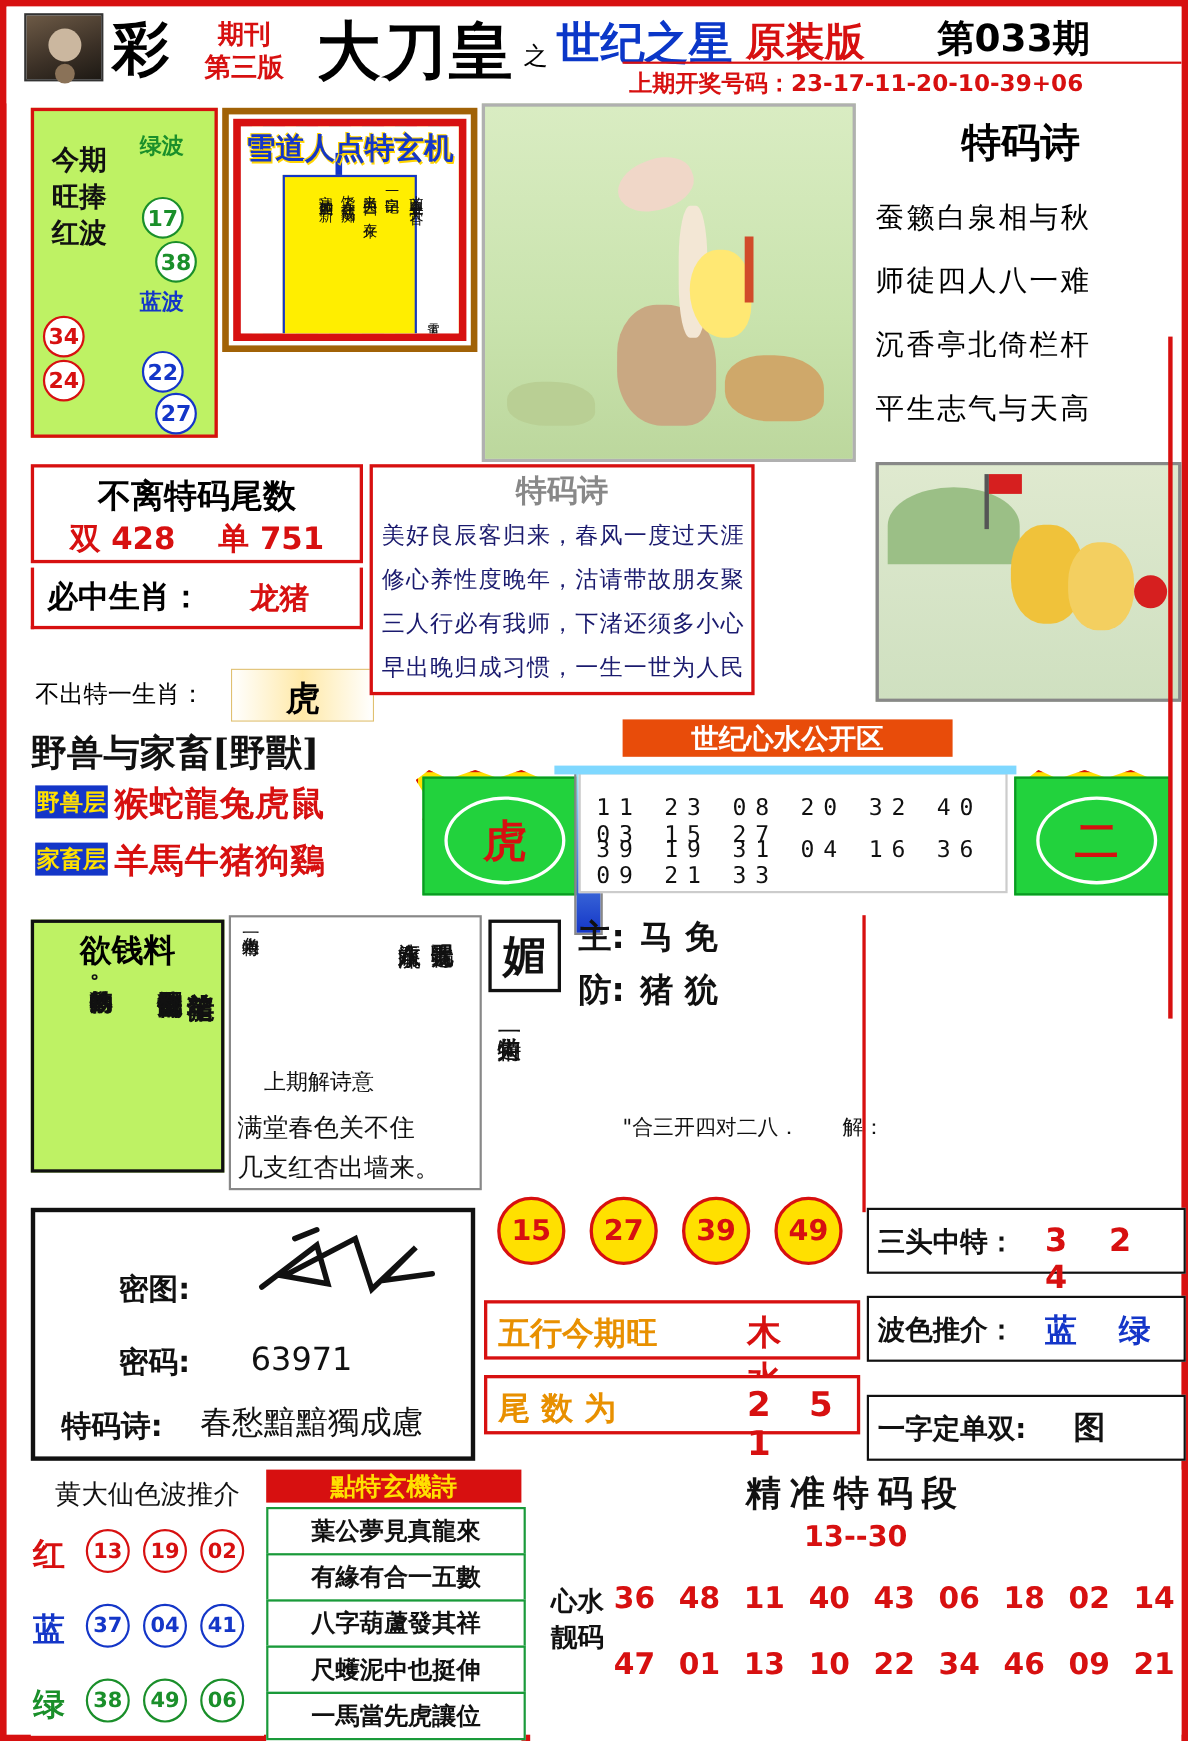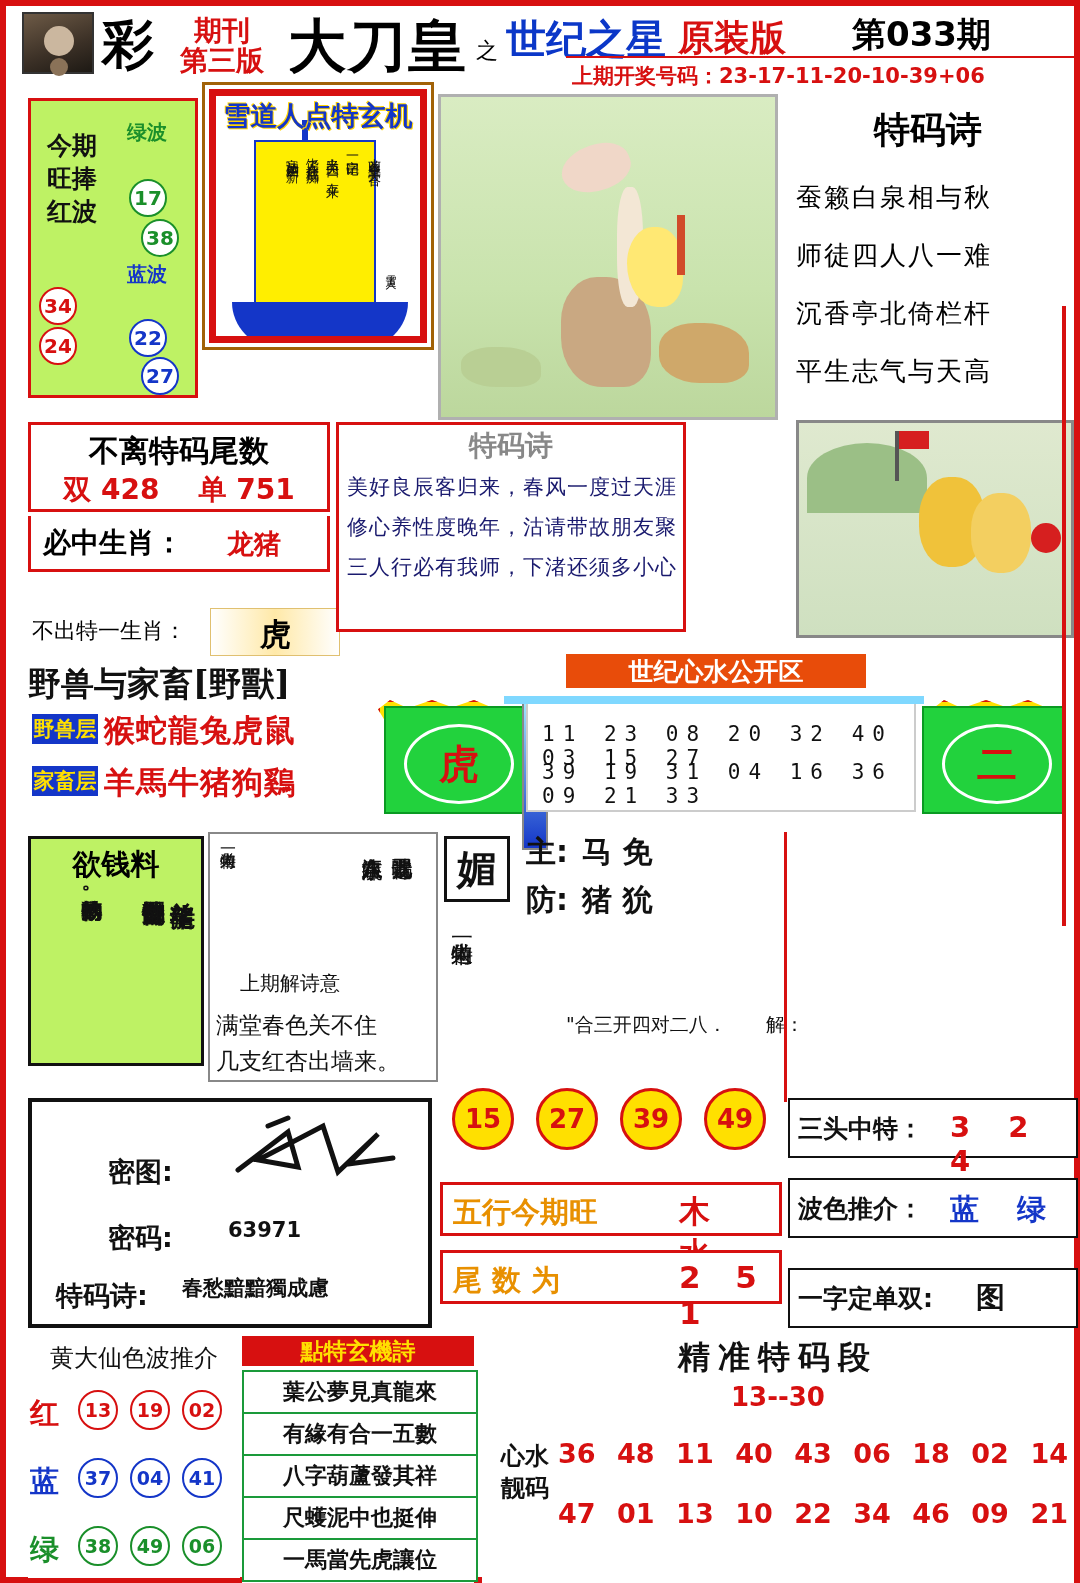--- a/index.html
+++ b/index.html
@@ -19,40 +19,40 @@
   .abs{position:absolute;box-sizing:border-box;}
   .ctr{display:flex;align-items:center;justify-content:center;text-align:center;}
 
   
   .hdr{left:0;top:0;width:1068px;height:88px;background:#ffffff;}
   .hdrPhoto{left:16px;top:6px;width:72px;height:62px;border:2px solid #333;
     background:linear-gradient(160deg,#6d5a46 0%,#3b3026 60%,#1d1914 100%);}
   .hdrPhoto:after{content:"";position:absolute;left:20px;top:12px;width:30px;height:30px;border-radius:50%;
     background:#cbb79f;box-shadow:0 26px 0 -6px #8a7258;}
   .hdrCai{left:96px;top:4px;font-size:52px;font-weight:bold;color:#000;font-family:"DejaVu Sans",sans-serif;}
-  .hdrQk{left:170px;top:10px;font-size:28px;font-weight:bold;color:#d71010;line-height:30px;text-align:center;width:92px;}
+  .hdrQk{left:170px;top:10px;font-size:24px;font-weight:bold;color:#d71010;line-height:30px;text-align:center;width:92px;}
   .hdrDdh{left:282px;top:2px;font-size:58px;font-weight:bold;color:#000;letter-spacing:2px;}
   .hdrZhi{left:470px;top:30px;font-size:22px;color:#000;}
   .hdrSjzx{left:500px;top:6px;font-size:40px;font-weight:bold;color:#0b37c8;}
   .hdrYzb{left:672px;top:8px;font-size:36px;font-weight:bold;color:#d71010;}
   .hdrQi{left:846px;top:6px;font-size:34px;font-weight:bold;color:#000;}
   .hdrPrev{left:566px;top:56px;font-size:21px;font-weight:bold;color:#d71010;}
   .hdrLine{left:560px;top:50px;width:508px;height:2px;background:#d71010;}
 
   
   .boxA{left:22px;top:92px;width:170px;height:300px;border:3px solid #d71010;background:#bef264;}
   .boxA .t1{position:absolute;left:10px;top:28px;width:62px;font-size:25px;line-height:33px;color:#111;text-align:center;font-weight:bold;}
   .lbl{position:absolute;font-size:20px;font-weight:bold;text-align:center;width:60px;}
   .circ{position:absolute;width:34px;height:34px;border-radius:50%;border:2px solid #1a8f2a;color:#1a8f2a;
     font-size:20px;font-weight:bold;display:flex;align-items:center;justify-content:center;background:#fff;}
   .circ.blue{border-color:#1436c8;color:#1436c8;}
   .circ.red{border-color:#d71010;color:#d71010;}
 
   
-  .boat{left:196px;top:76px;width:232px;height:268px;border:3px solid #a16207;background:#fff;}
+  .boat{left:196px;top:92px;width:232px;height:222px;border:6px solid #a16207;background:#fff;}
   .boatFrame{position:absolute;left:4px;top:4px;right:4px;bottom:4px;
     border:7px solid #d71010;
     background:
       repeating-linear-gradient(90deg,#d71010 0 10px,#ffd400 10px 20px,#1a9a3a 20px 30px) ;
     background-clip:border-box;}
   .boatInner{position:absolute;left:11px;top:11px;right:11px;bottom:11px;background:#fff;overflow:hidden;}
   .boatTitle{position:absolute;left:0;top:2px;width:100%;text-align:center;font-size:27px;font-weight:bold;
     color:#1436c8;text-shadow:1px 1px 0 #ffd400,-1px -1px 0 #ffd400;z-index:5;}
   .sail{position:absolute;left:38px;top:44px;width:118px;height:170px;background:#ffee00;border:2px solid #1436c8;}
   .mast{position:absolute;left:86px;top:24px;width:6px;height:40px;background:#1436c8;}
@@ -126,21 +126,21 @@
     font-size:40px;font-weight:bold;color:#111;}
   .zhuFang{left:520px;top:826px;width:260px;height:90px;}
   .zf{position:absolute;font-size:30px;font-weight:bold;color:#111;}
 
   .daoMid{left:440px;top:920px;width:44px;height:180px;}
   .heJie{left:560px;top:1006px;width:300px;height:40px;font-size:20px;color:#111;}
 
   
   .mitu{left:22px;top:1092px;width:404px;height:230px;border:4px solid #111;background:#fff;}
   .mitu .l{position:absolute;font-size:27px;font-weight:bold;color:#111;}
-  .mitu .v{position:absolute;font-size:21px;font-weight:bold;color:#111;}
+  .mitu .v{position:absolute;font-size:29px;font-weight:normal;color:#111;}
   .scribble{position:absolute;left:196px;top:10px;width:170px;height:80px;}
 
   
   .ballRow{left:434px;top:1082px;width:342px;height:62px;}
   .ball{position:absolute;width:56px;height:56px;border-radius:50%;background:#ffe000;border:3px solid #d71010;
     display:flex;align-items:center;justify-content:center;font-size:26px;font-weight:bold;color:#d71010;}
   .wuxing{left:434px;top:1176px;width:342px;height:54px;border:3px solid #d71010;background:#fff;}
   .weishu{left:434px;top:1244px;width:342px;height:54px;border:3px solid #d71010;background:#fff;}
   .wxA{position:absolute;left:10px;top:8px;font-size:29px;font-weight:bold;color:#e89000;}
   .wxB{position:absolute;left:236px;top:6px;font-size:31px;font-weight:bold;color:#d71010;letter-spacing:12px;}
@@ -262,20 +262,21 @@
     <div class="pill"></div>
     <div class="t">不出特一生肖：</div>
     <div class="v">虎</div>
   </div>
 
   <div class="abs poem2">
     <div class="tt">特码诗</div>
     <div class="ln" style="top:48px;">美好良辰客归来，春风一度过天涯</div>
     <div class="ln" style="top:88px;">修心养性度晚年，沽请带故朋友聚</div>
     <div class="ln" style="top:128px;">三人行必有我师，下渚还须多小心</div>
+    <div class="ln" style="top:168px;">早出晚归成习惯，一生一世为人民</div>
   </div>
 
   <div class="abs monkey">
     <div style="position:absolute;left:0;top:0;right:0;bottom:0;background:linear-gradient(180deg,#dfe9cf,#cfe0c0);"></div>
     <div style="position:absolute;left:8px;top:20px;width:120px;height:70px;background:#9bbf86;border-radius:50% 50% 0 0;"></div>
     <div style="position:absolute;left:120px;top:54px;width:66px;height:90px;background:#f0c23a;border-radius:45%;"></div>
     <div style="position:absolute;left:172px;top:70px;width:60px;height:80px;background:#f3cf60;border-radius:45%;"></div>
     <div style="position:absolute;left:232px;top:100px;width:30px;height:30px;border-radius:50%;background:#d61f1f;"></div>
     <div style="position:absolute;left:96px;top:8px;width:4px;height:50px;background:#555;"></div>
     <div style="position:absolute;left:100px;top:8px;width:30px;height:18px;background:#d61f1f;"></div>

